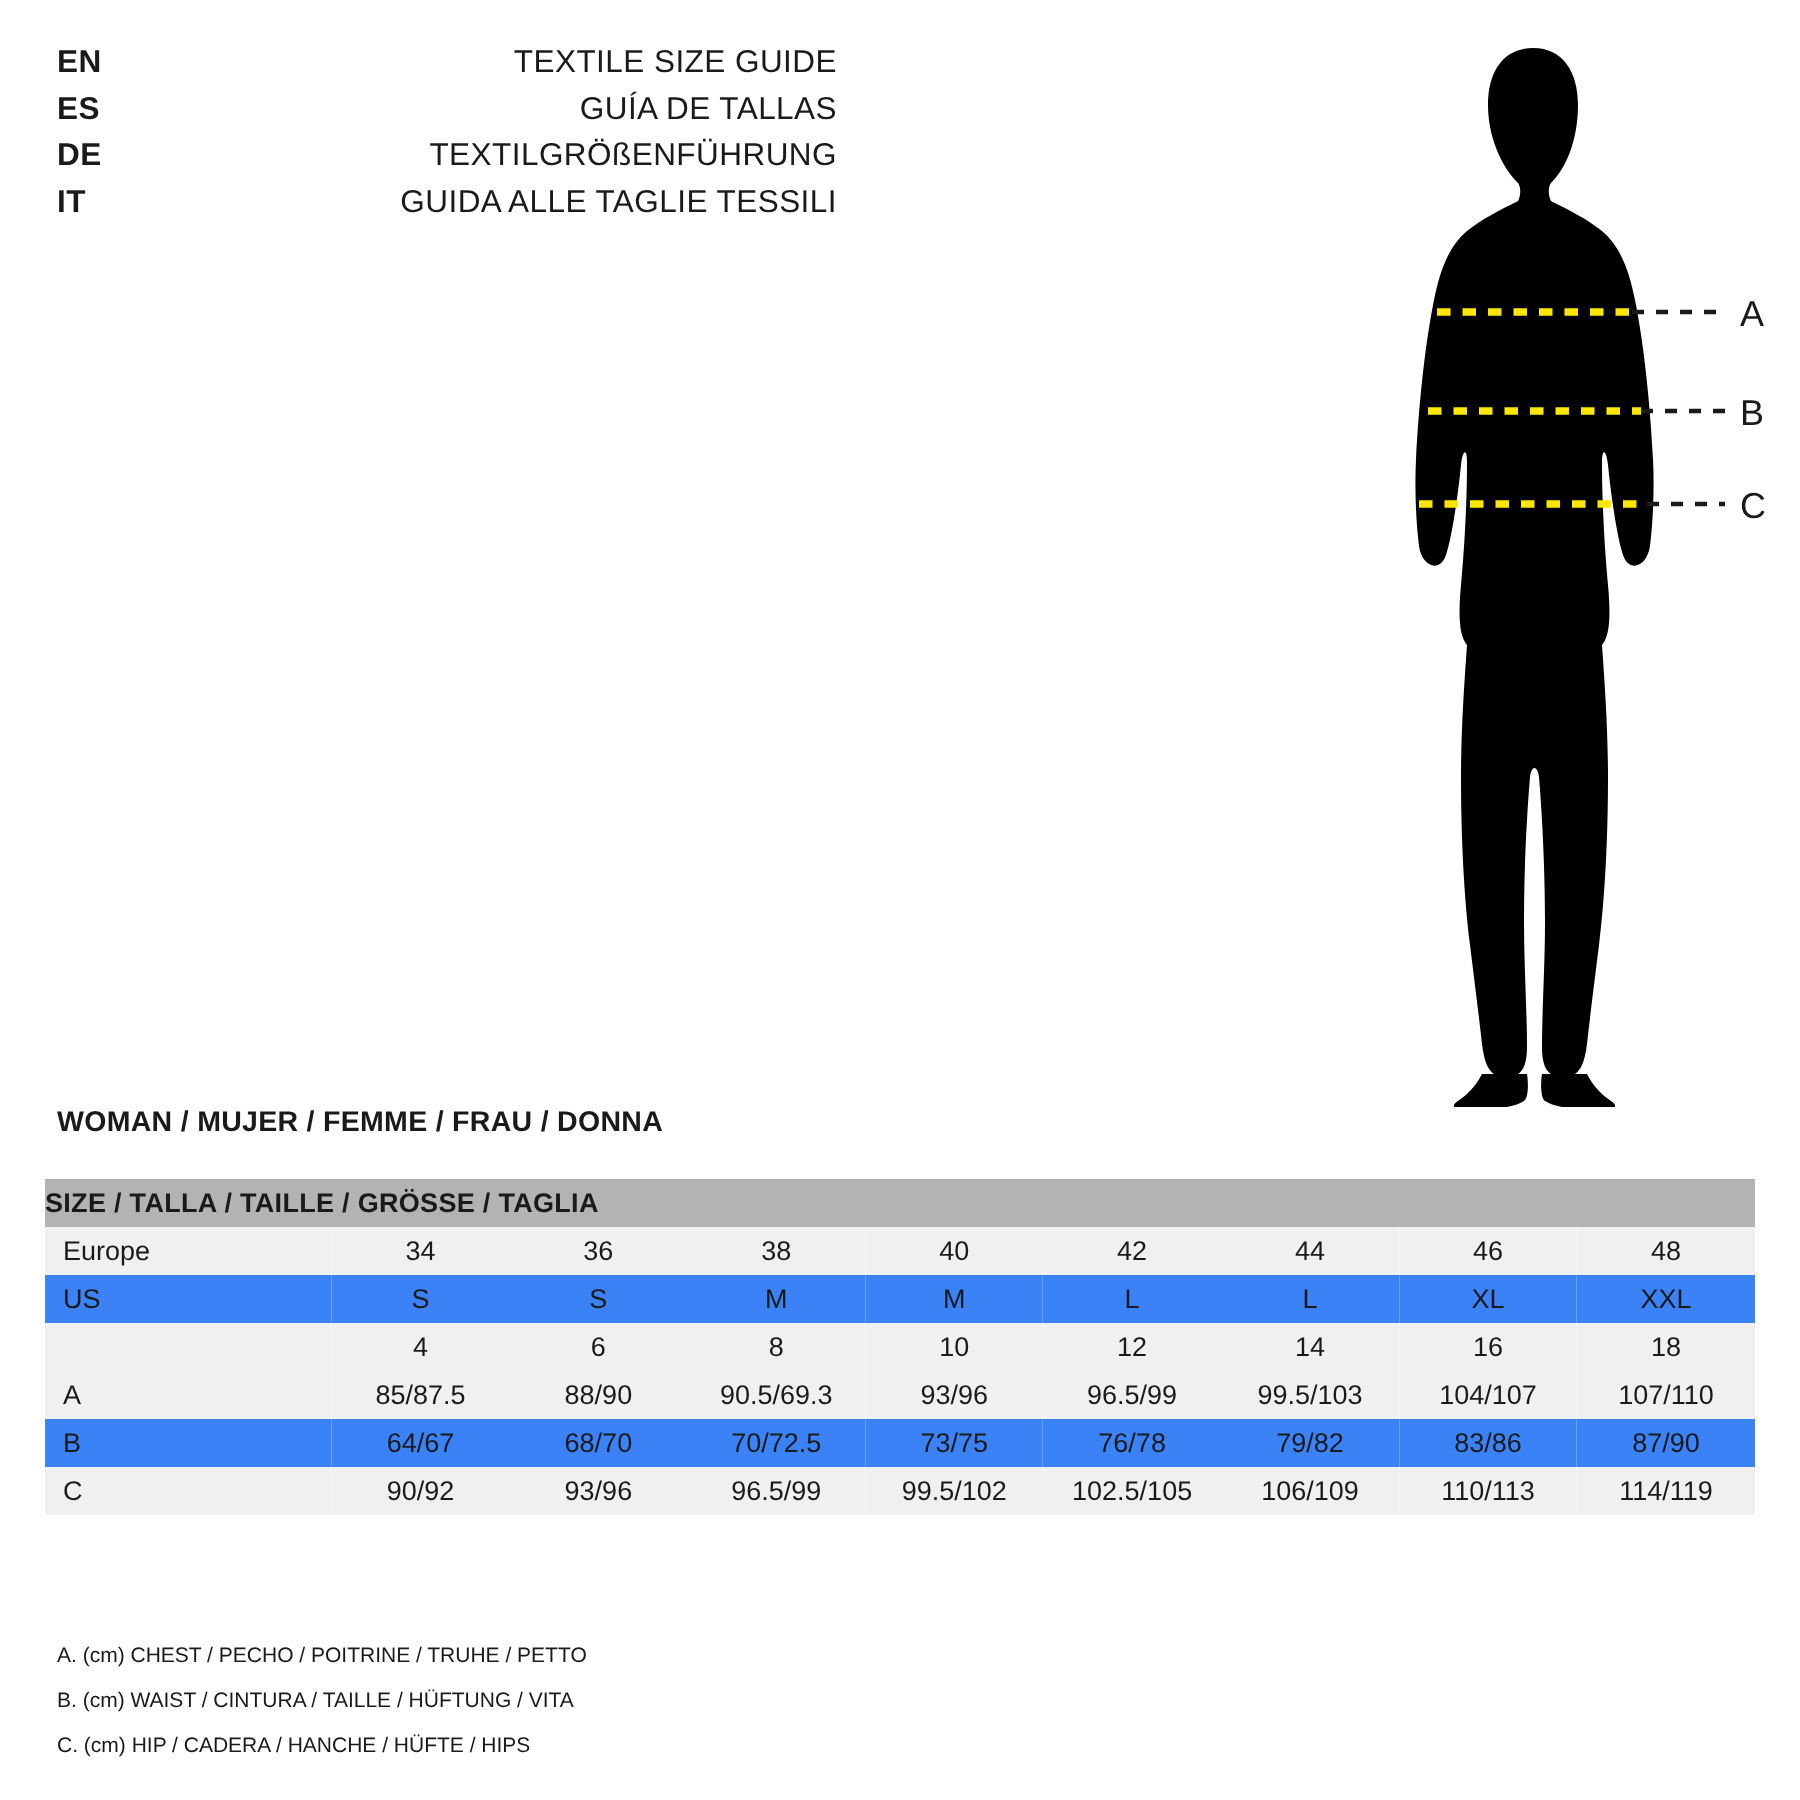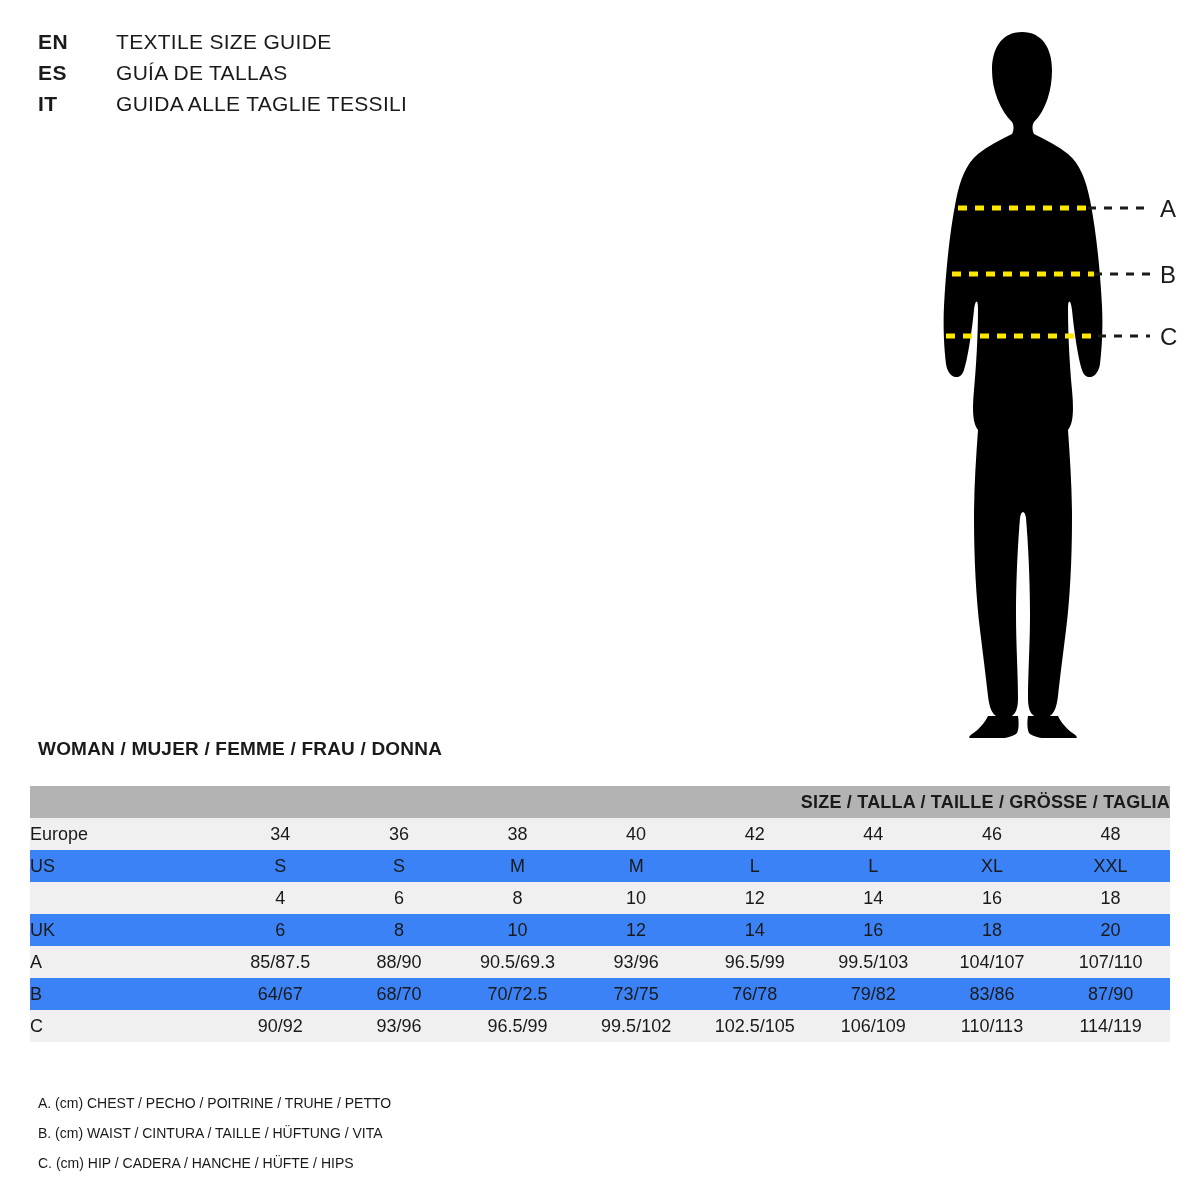--- a/index.html
+++ b/index.html
@@ -20,20 +20,21 @@
   .lang-block {
     position: absolute;
     top: 30px;
     left: 38px;
     width: 520px;
   }
   .lang-row {
     display: flex;
     align-items: baseline;
     height: 31px;
+    justify-content: space-between;
   }
   .lang-code {
     width: 78px;
     font-size: 21px;
     font-weight: bold;
     letter-spacing: 0.4px;
   }
   .lang-title {
     font-size: 21px;
     font-weight: normal;
@@ -72,29 +73,28 @@
   }
   .size-table th, .size-table td {
     padding: 0;
     height: 32px;
     line-height: 32px;
     font-weight: normal;
     text-align: center;
     color: #1a1a1a;
   }
   .size-table th.head-cell {
-    text-align: right;
-    padding-left: 12px;
+    text-align: left;
     font-weight: bold;
     font-size: 18px;
     letter-spacing: 0.2px;
   }
   .size-table td.row-label {
     text-align: left;
-    padding-left: 0;
+    padding-left: 12px;
   }
   .row-head { background: #b3b3b3; }
   .row-alt-a { background: #f0f0f0; }
   .row-alt-b { background: #3b82f6; }
 
   
   col.c-label { width: 190px; }
   col.c-size  { width: 118px; }
 
   
@@ -115,20 +115,24 @@
 <body>
 
 <div class="lang-block">
   <div class="lang-row">
     <span class="lang-code">EN</span>
     <span class="lang-title">TEXTILE SIZE GUIDE</span>
   </div>
   <div class="lang-row">
     <span class="lang-code">ES</span>
     <span class="lang-title">GUÍA DE TALLAS</span>
+  </div>
+  <div class="lang-row">
+    <span class="lang-code">DE</span>
+    <span class="lang-title">TEXTILGRÖßENFÜHRUNG</span>
   </div>
   <div class="lang-row">
     <span class="lang-code">IT</span>
     <span class="lang-title">GUIDA ALLE TAGLIE TESSILI</span>
   </div>
 </div>
 
 <div class="figure-wrap">
   <svg class="figure-svg" width="330" height="720" viewBox="0 0 330 720" xmlns="http://www.w3.org/2000/svg">
 
@@ -247,31 +251,20 @@
       <td class="row-label"></td>
       <td>4</td>
       <td>6</td>
       <td>8</td>
       <td>10</td>
       <td>12</td>
       <td>14</td>
       <td>16</td>
       <td>18</td>
     </tr>
-    <tr class="row-alt-b">
-      <td class="row-label">UK</td>
-      <td>6</td>
-      <td>8</td>
-      <td>10</td>
-      <td>12</td>
-      <td>14</td>
-      <td>16</td>
-      <td>18</td>
-      <td>20</td>
-    </tr>
     <tr class="row-alt-a">
       <td class="row-label">A</td>
       <td>85/87.5</td>
       <td>88/90</td>
       <td>90.5/69.3</td>
       <td>93/96</td>
       <td>96.5/99</td>
       <td>99.5/103</td>
       <td>104/107</td>
       <td>107/110</td>

